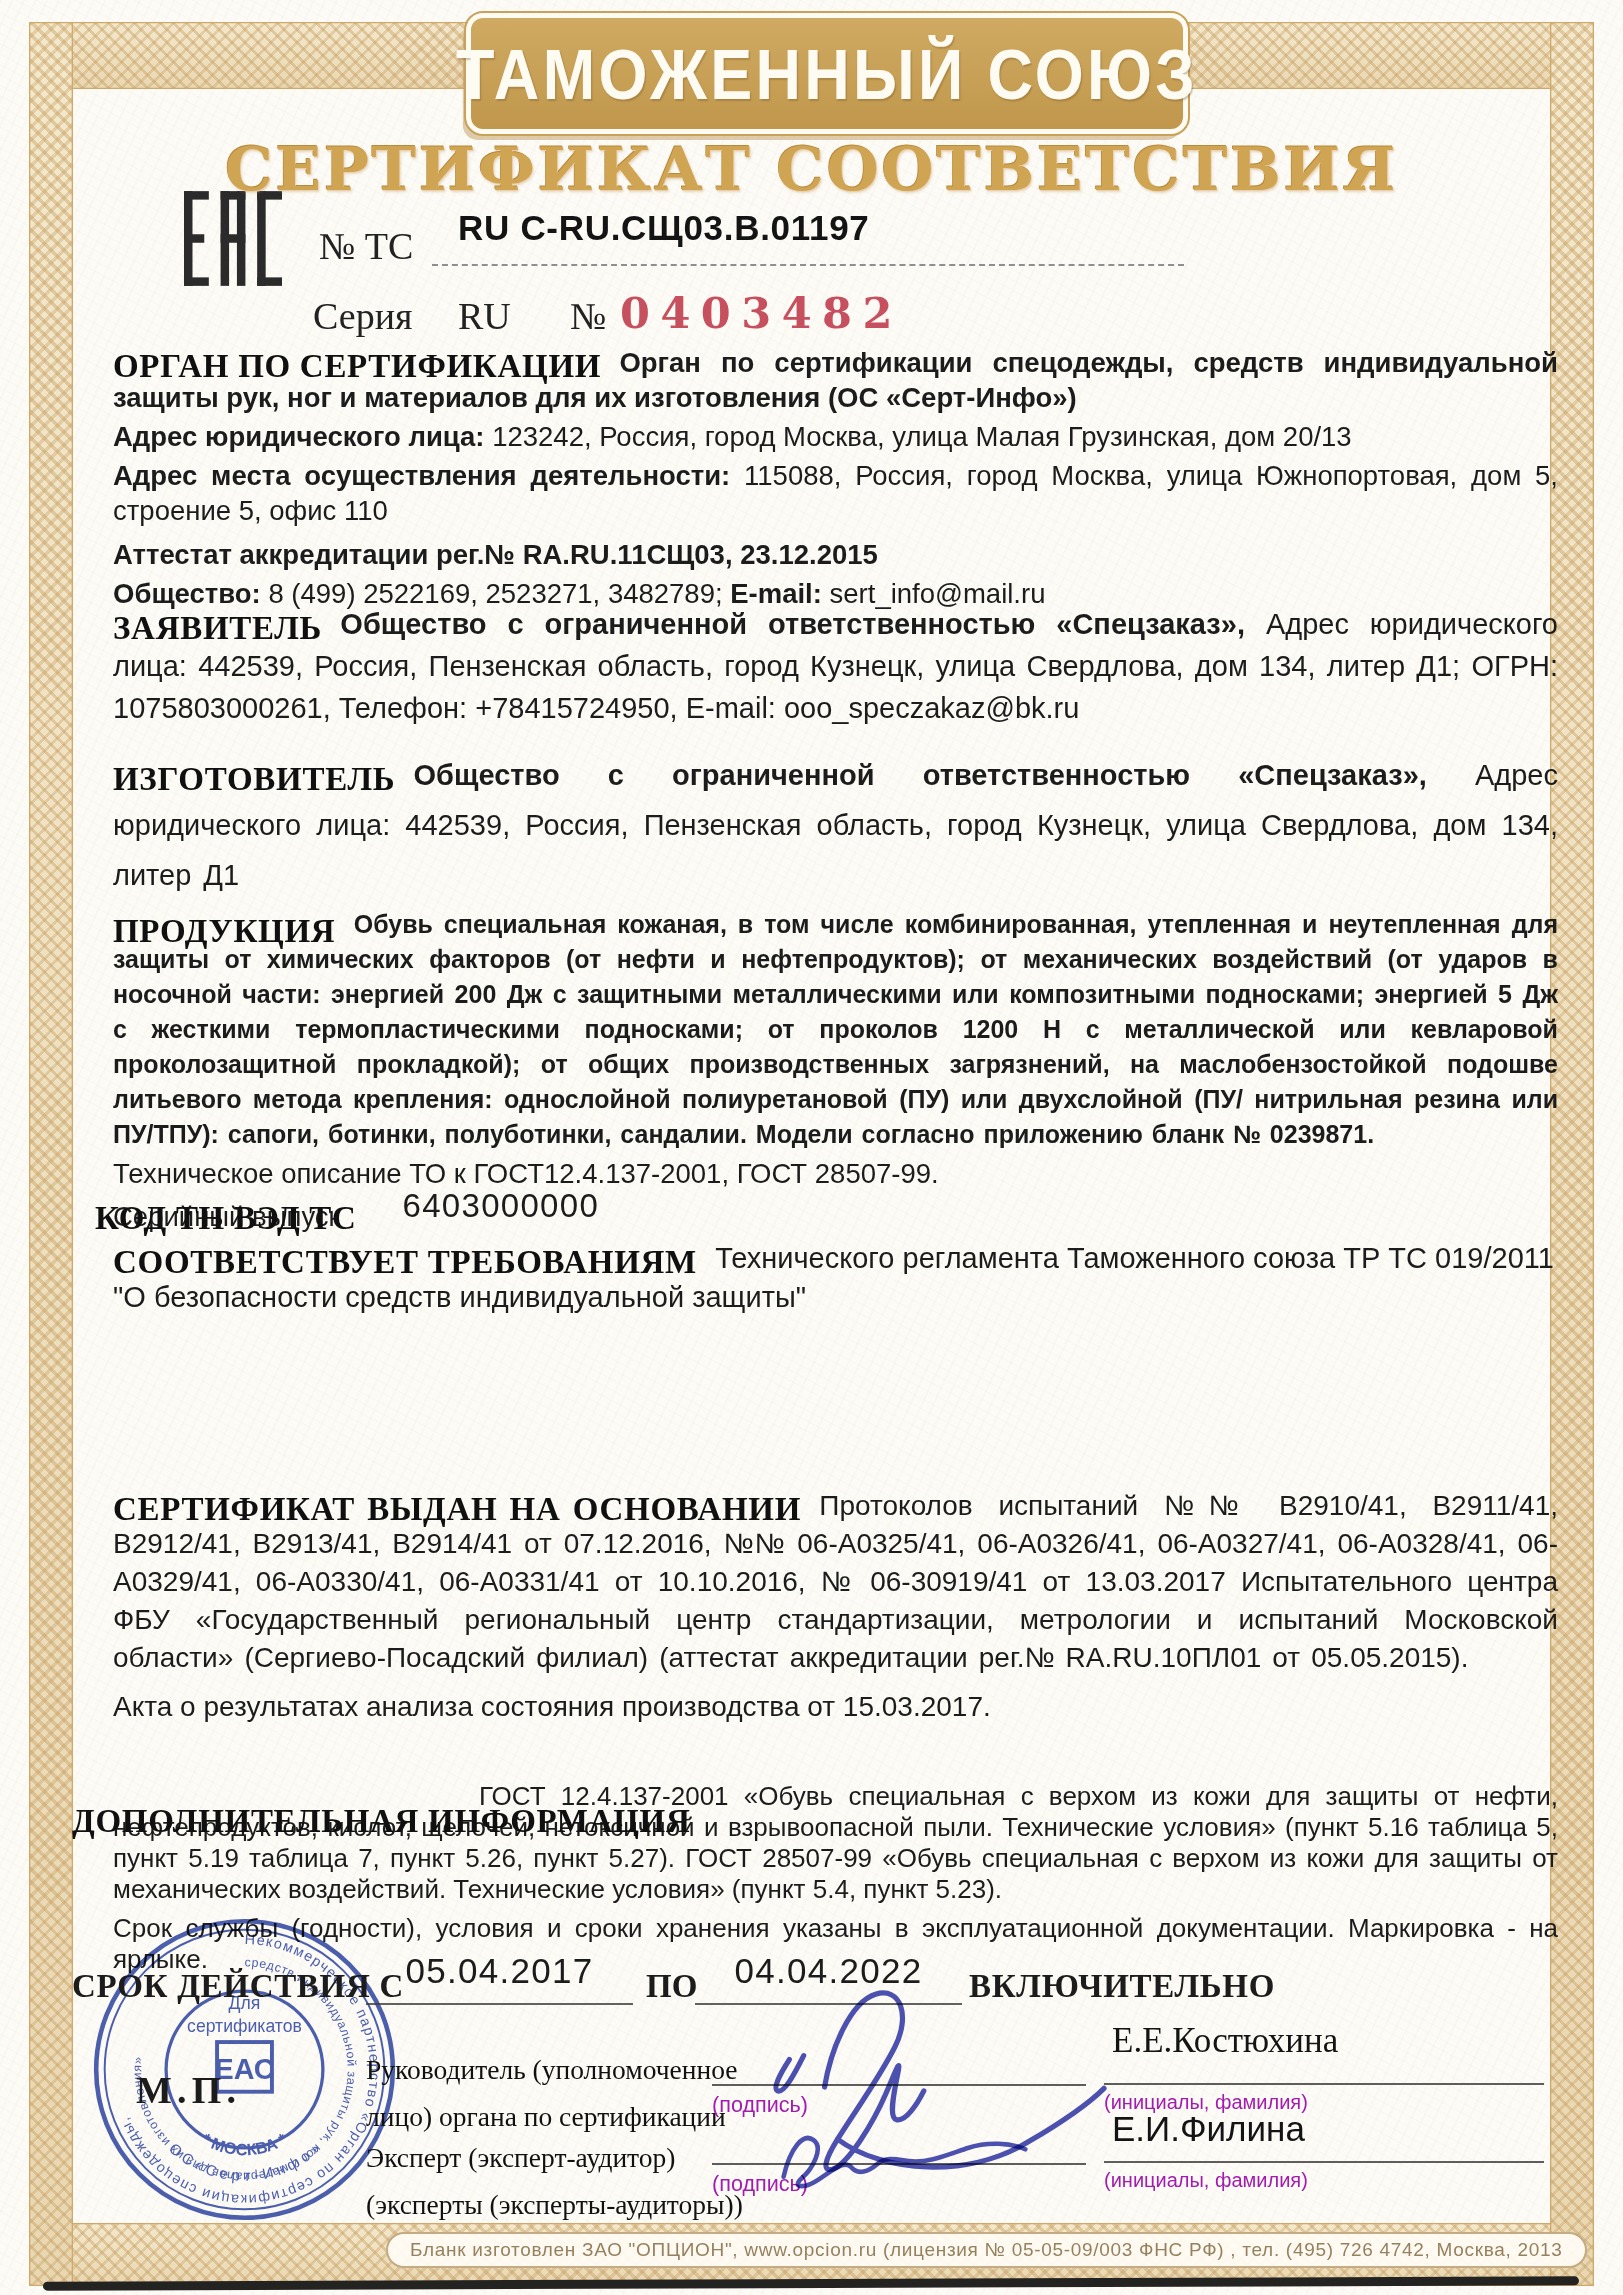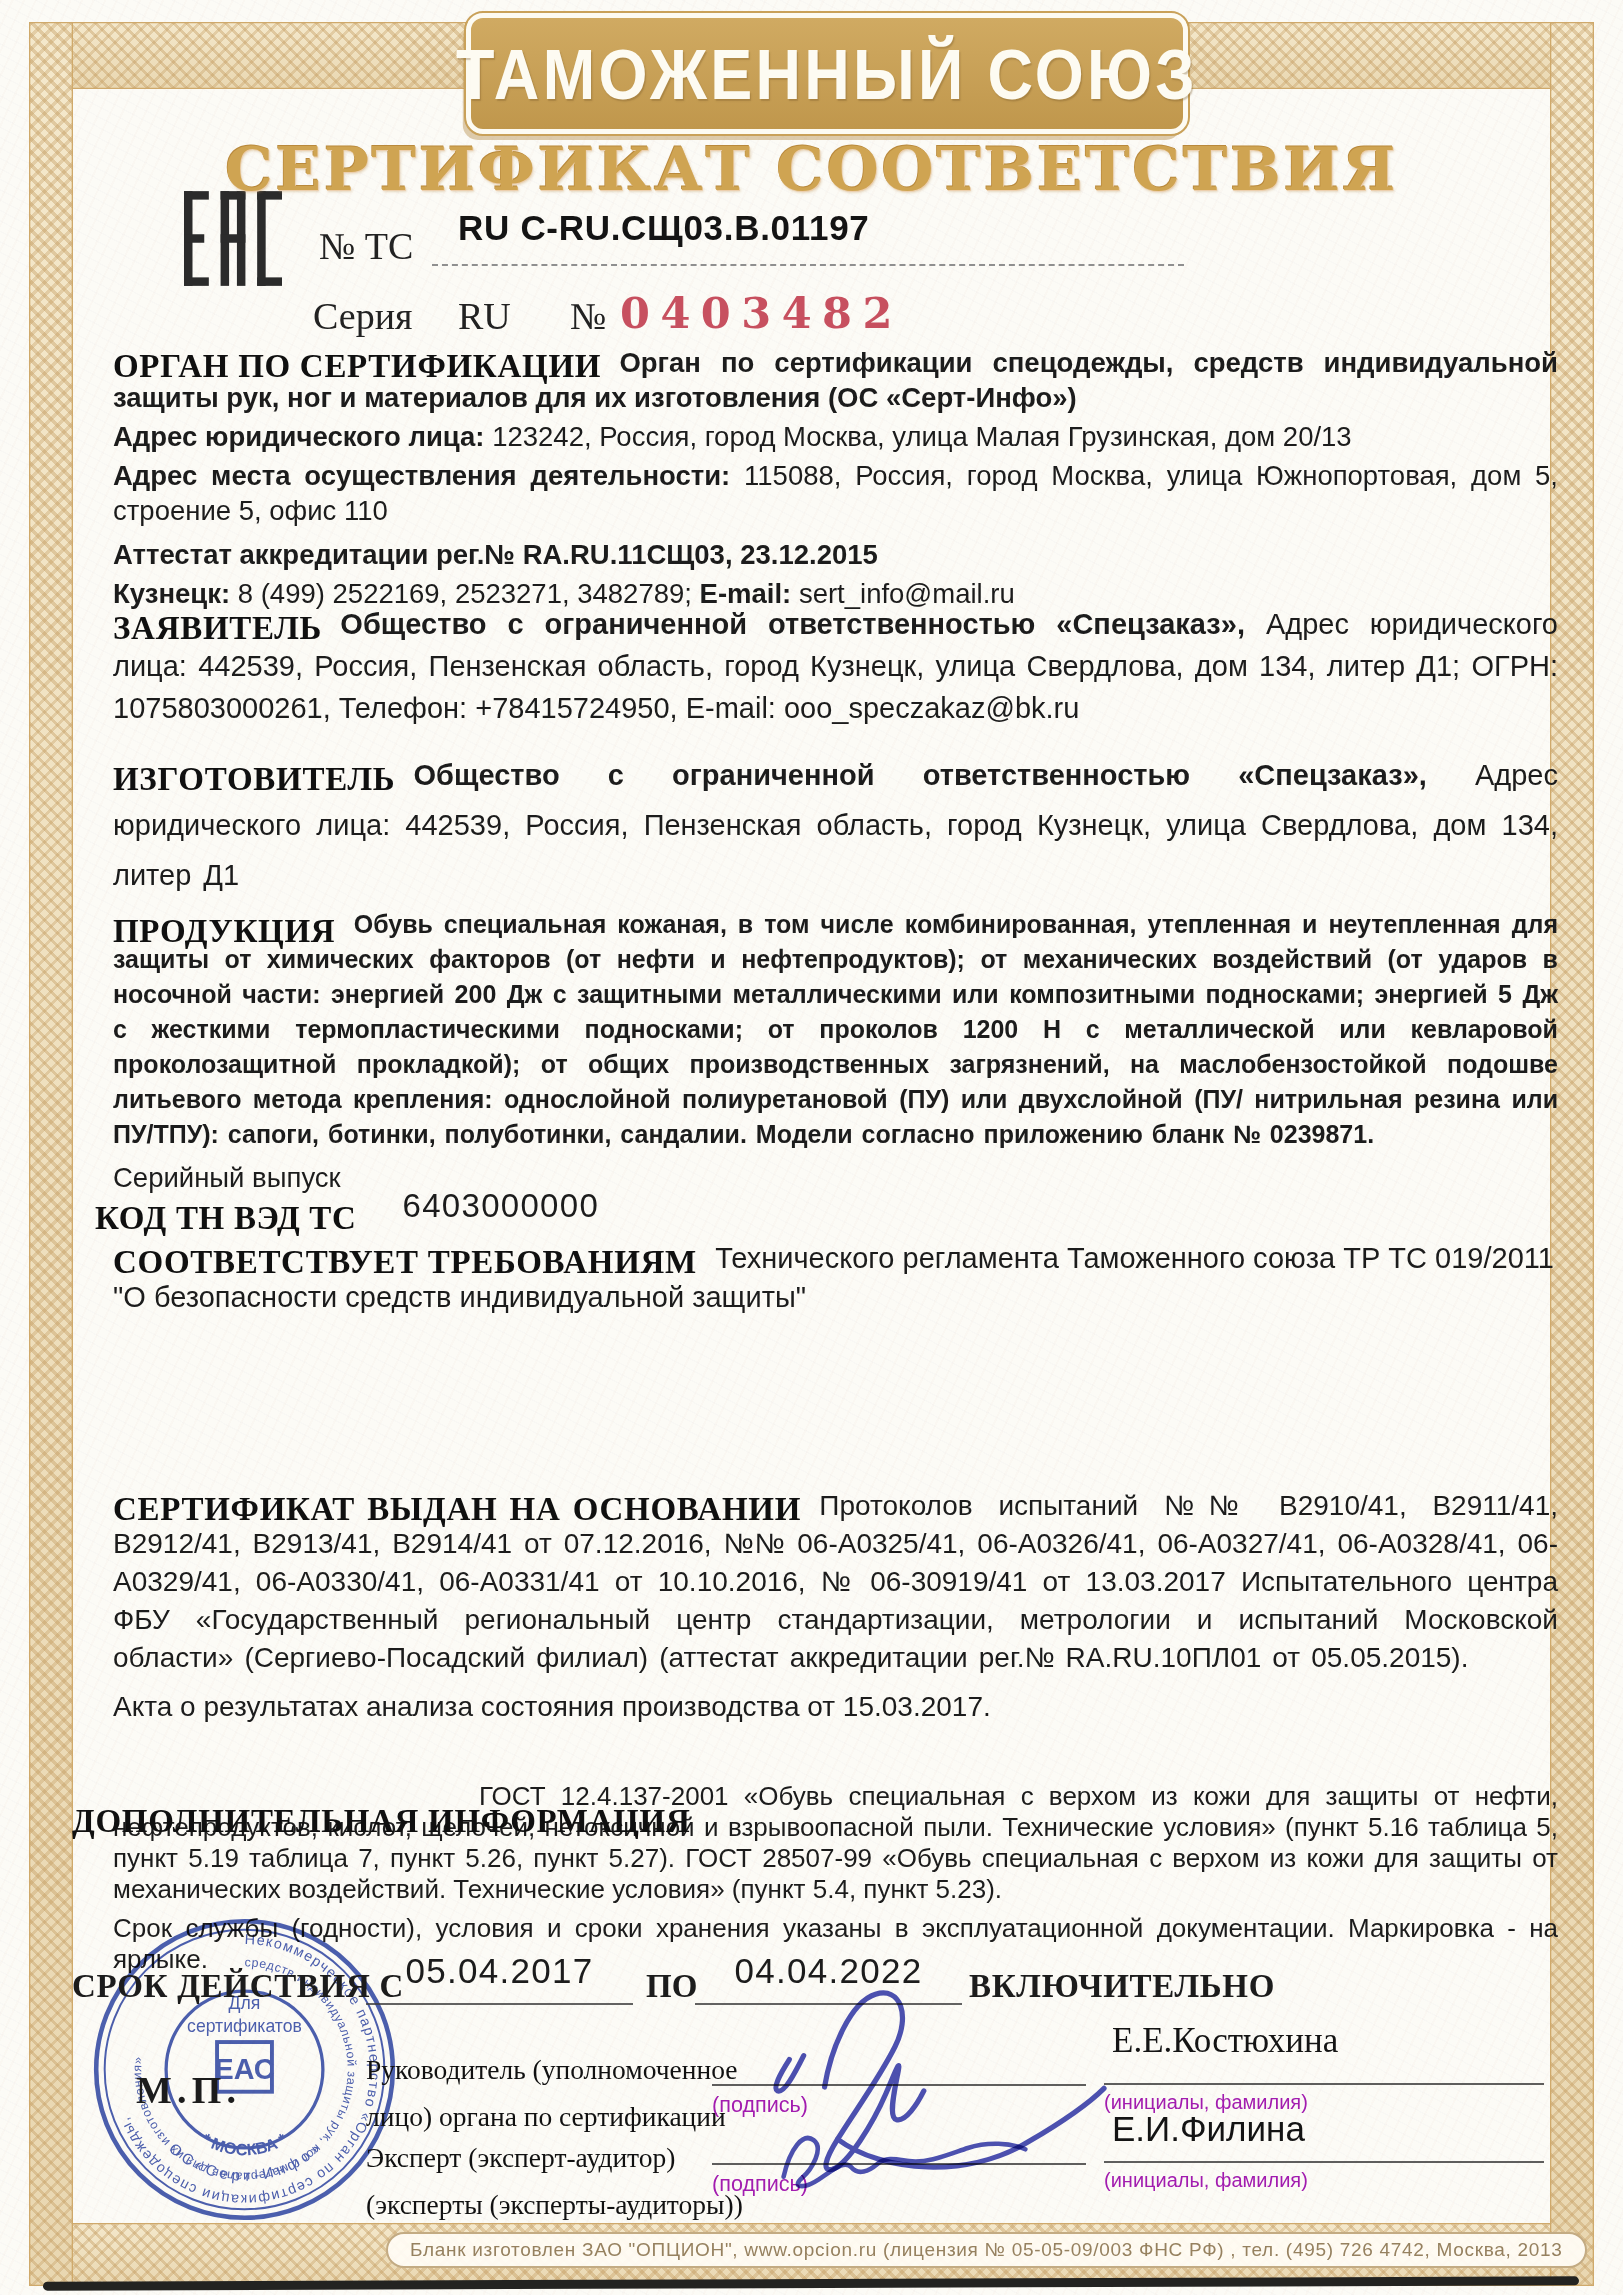--- a/index.html
+++ b/index.html
@@ -160,33 +160,34 @@
   <div class="abs series-label">Серия</div>
   <div class="abs series-region">RU</div>
   <div class="abs series-nosign">№</div>
   <div class="abs serial-red">0403482</div>
 
   <div class="sec sec-org">
     <p class="para"><span class="seclabel">ОРГАН ПО СЕРТИФИКАЦИИ</span><span class="b">Орган по сертификации спецодежды, средств индивидуальной защиты рук, ног и материалов для их изготовления (ОС «Серт-Инфо»)</span></p>
     <p class="para"><span class="b">Адрес юридического лица:</span> <span>123242, Россия, город Москва, улица Малая Грузинская, дом 20/13</span></p>
     <p class="para"><span class="b">Адрес места осуществления деятельности:</span> <span>115088, Россия, город Москва, улица Южнопортовая, дом 5, строение 5, офис 110</span></p>
     <p class="para accred b">Аттестат аккредитации рег.№ RA.RU.11СЩ03, 23.12.2015</p>
-    <p class="para"><span class="b">Кузнецк:</span> <span>8 (499) 2522169, 2523271, 3482789;</span> <span class="b">E-mail:</span> <span>sert_info@mail.ru</span></p>
+    <p class="para"><span class="b">Общество:</span> <span>8 (499) 2522169, 2523271, 3482789;</span> <span class="b">E-mail:</span> <span>sert_info@mail.ru</span></p>
   </div>
 
   <div class="sec sec-applicant">
     <p class="para"><span class="seclabel">ЗАЯВИТЕЛЬ</span><span class="b">Общество с ограниченной ответственностью «Спецзаказ»,</span> <span>Адрес юридического лица: 442539, Россия, Пензенская область, город Кузнецк, улица Свердлова, дом 134, литер Д1; ОГРН: 1075803000261, Телефон: +78415724950, E-mail: ooo_speczakaz@bk.ru</span></p>
   </div>
 
   <div class="sec sec-manufacturer">
     <p class="para"><span class="seclabel">ИЗГОТОВИТЕЛЬ</span><span class="b">Общество с ограниченной ответственностью «Спецзаказ»,</span> <span>Адрес юридического лица: 442539, Россия, Пензенская область, город Кузнецк, улица Свердлова, дом 134, литер Д1</span></p>
   </div>
 
   <div class="sec sec-production">
     <p class="para"><span class="seclabel" style="transform:translateY(9.2px)">ПРОДУКЦИЯ</span><span class="b">Обувь специальная кожаная, в том числе комбинированная, утепленная и неутепленная для защиты от химических факторов (от нефти и нефтепродуктов); от механических воздействий (от ударов в носочной части: энергией 200 Дж с защитными металлическими или композитными подносками; энергией 5 Дж с жесткими термопластическими подносками; от проколов 1200 Н с металлической или кевларовой проколозащитной прокладкой); от общих производственных загрязнений, на маслобензостойкой подошве литьевого метода крепления: однослойной полиуретановой (ПУ) или двухслойной (ПУ/ нитрильная резина или ПУ/ТПУ): сапоги, ботинки, полуботинки, сандалии. Модели согласно приложению бланк № 0239871.</span></p>
+    <p class="para tech">Техническое описание ТО к ГОСТ12.4.137-2001, ГОСТ 28507-99.</p>
     <p class="para serialissue">Серийный выпуск</p>
   </div>
 
   <div class="sec sec-kod">
     <span class="seclabel" style="transform:none;margin:0">КОД ТН ВЭД ТС</span>
     <span class="kod-code">6403000000</span>
   </div>
 
   <div class="sec sec-compliance">
     <p class="para"><span class="seclabel">СООТВЕТСТВУЕТ ТРЕБОВАНИЯМ</span><span>Технического регламента Таможенного союза ТР ТС 019/2011</span></p>

